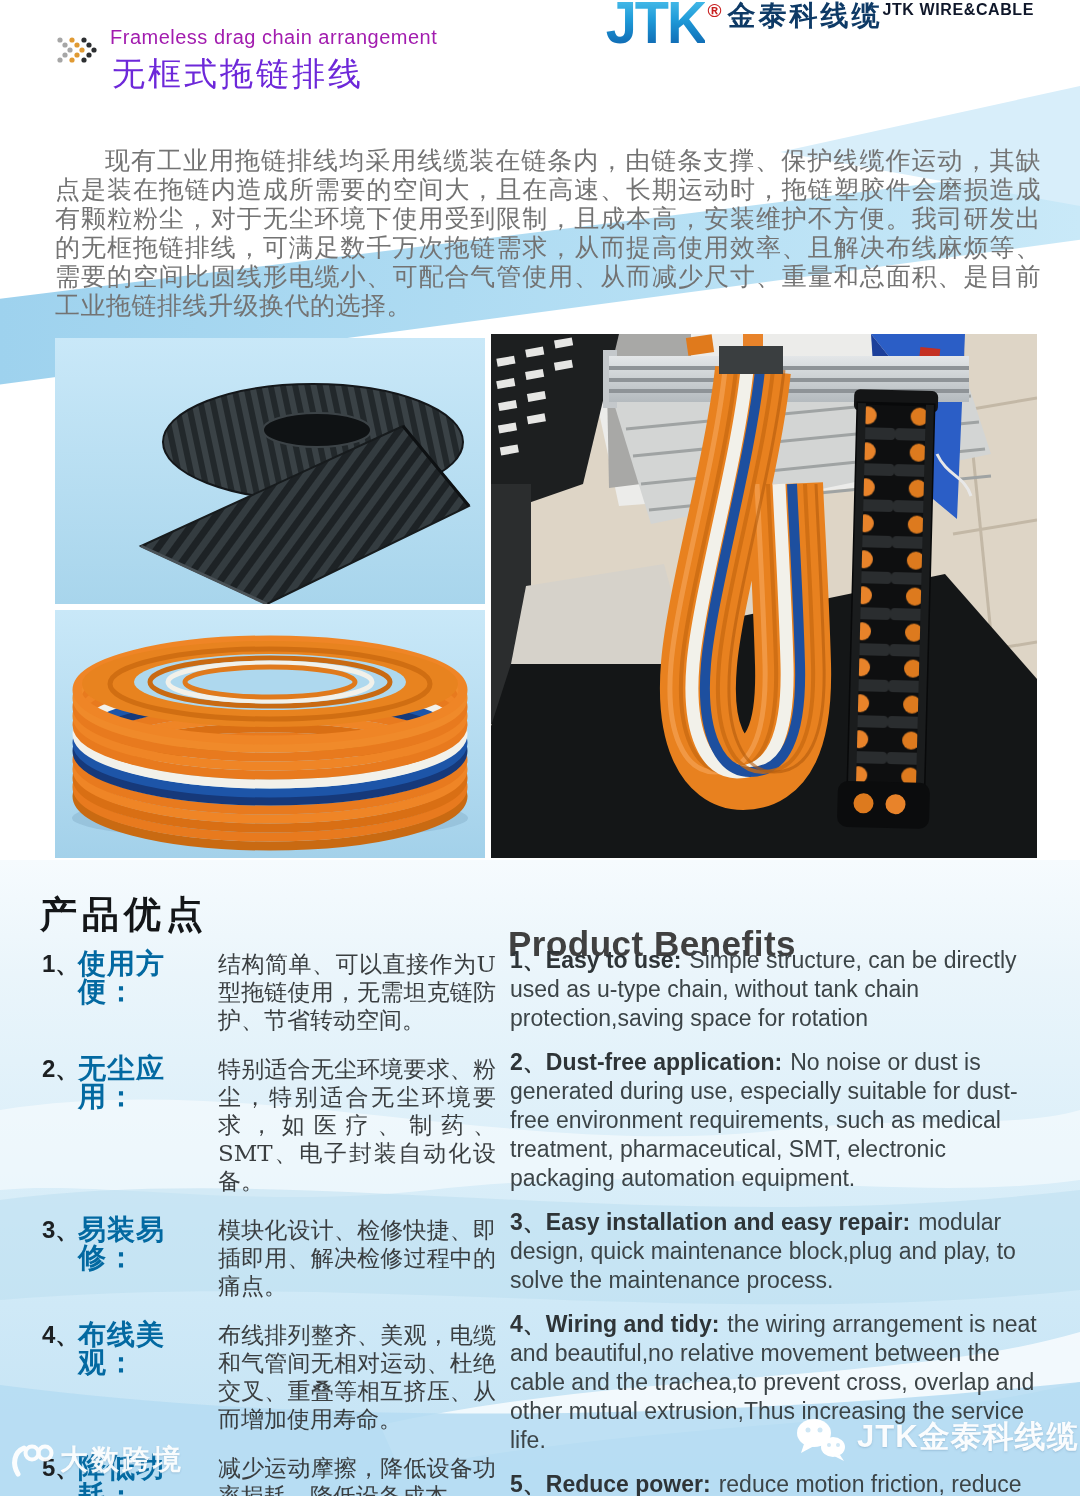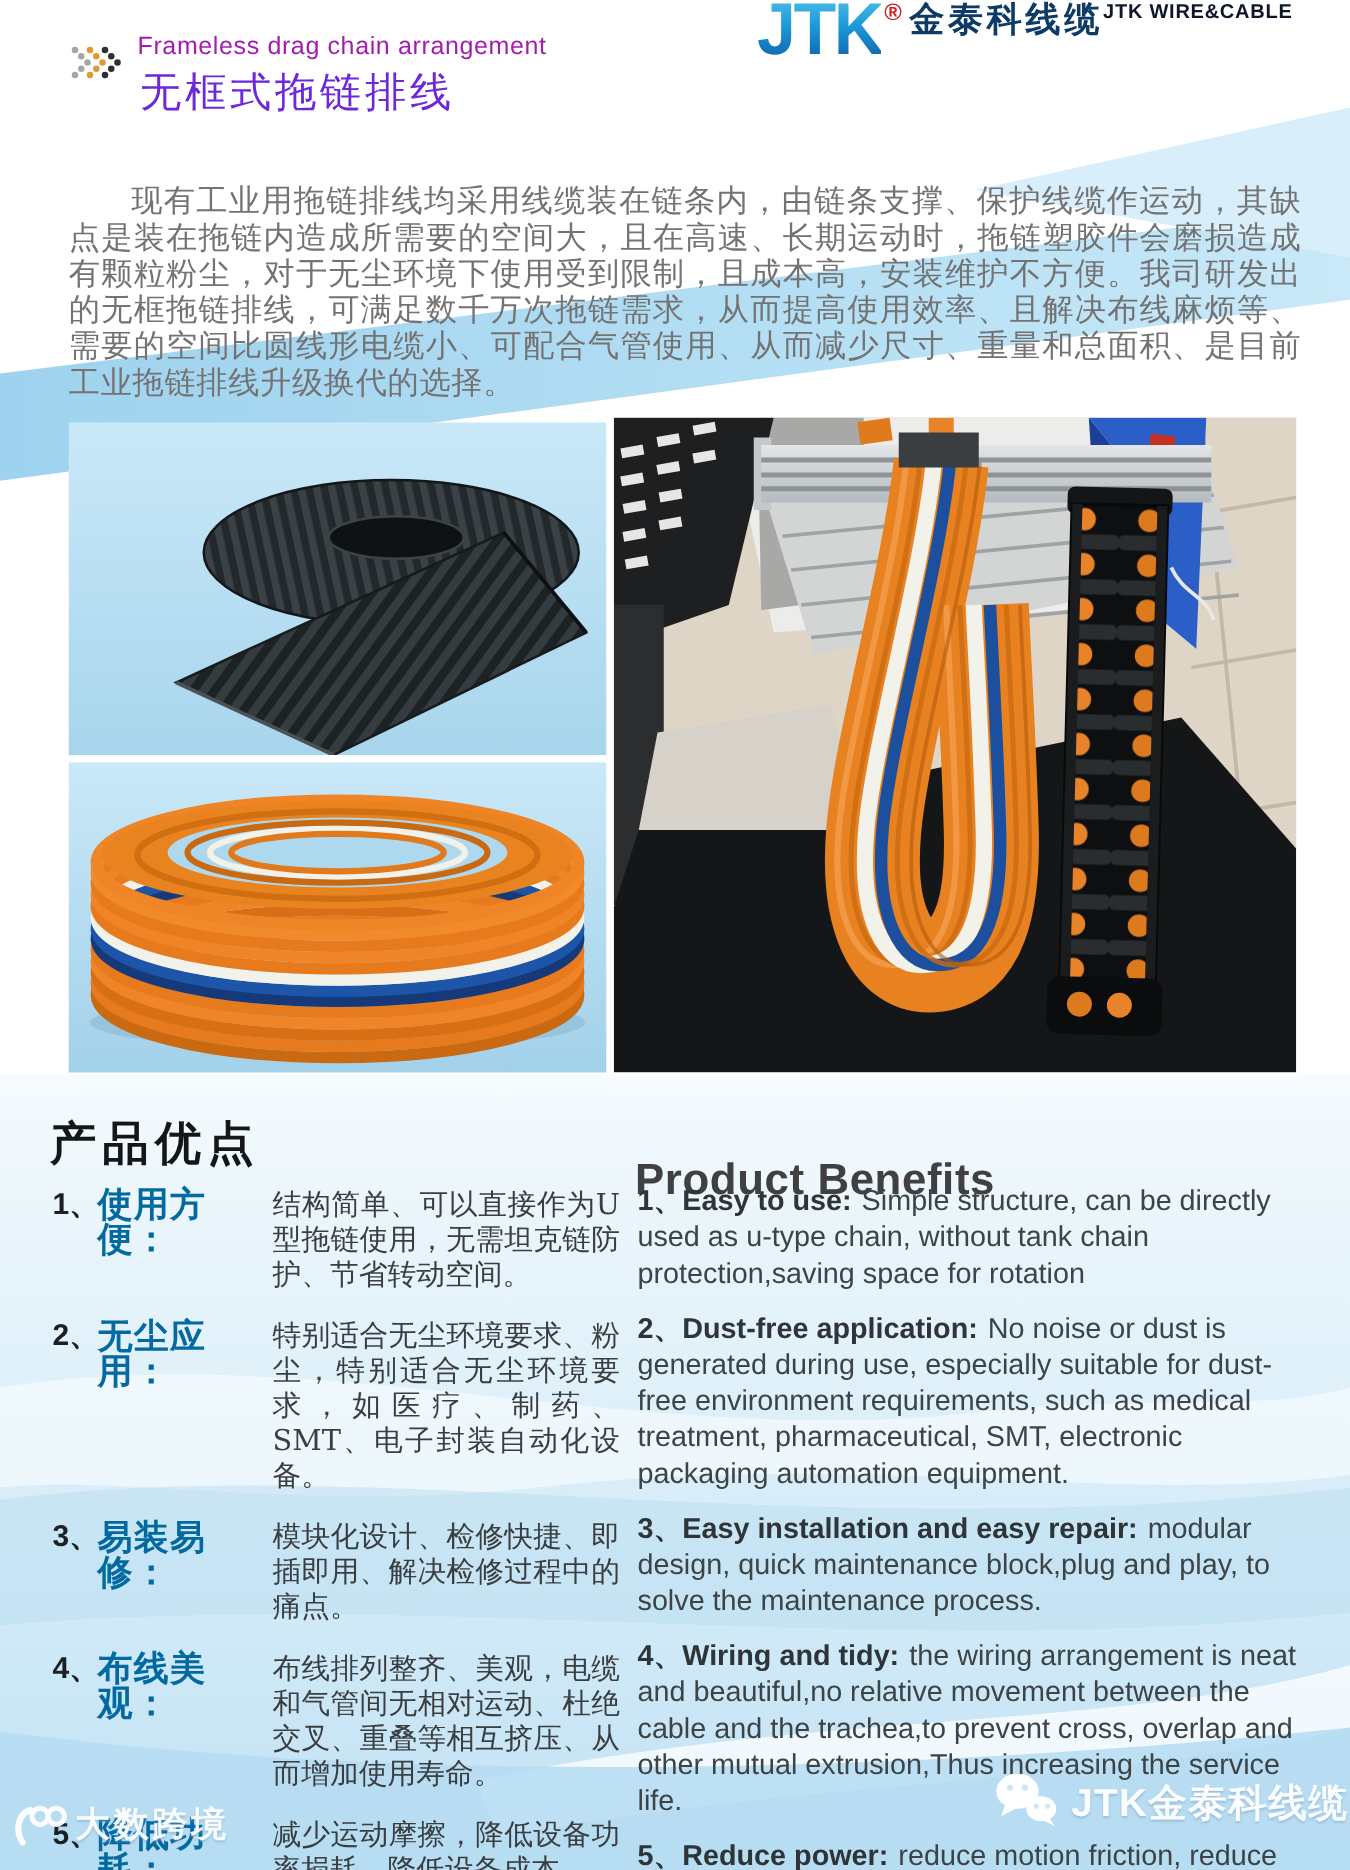--- a/index.html
+++ b/index.html
@@ -57,21 +57,21 @@
     color:#3a3e40;text-align:justify;}
   .list-en{position:absolute;left:510px;top:946px;width:532px;z-index:2;}
   .en-item{margin:0 0 15px 0;font-size:23px;line-height:29px;color:#3c4447;}
   .en-num,.en-label{font-weight:bold;color:#2e3437;}
   .en-label{margin-right:8px;}
 
   
   .wm-left{position:absolute;left:8px;top:1438px;z-index:4;display:flex;align-items:center;gap:6px;
     color:#fdfefe;opacity:.95;}
   .wm-left-label{font-size:28px;font-weight:bold;letter-spacing:3px;text-shadow:0 1px 2px rgba(120,160,190,.5);}
-  .wm-right{position:absolute;left:793px;top:1416px;z-index:4;display:flex;align-items:flex-end;gap:8px;
+  .wm-right{position:absolute;left:793px;top:1416px;z-index:4;display:flex;align-items:flex-start;gap:8px;
     color:rgba(255,255,255,.95);}
   .wm-right-label{font-size:31px;font-weight:bold;letter-spacing:1px;text-shadow:0 1px 2px rgba(120,160,190,.5);}
 </style>
 </head>
 <body>
 
 <div class="page">
 
   <div class="band-main"></div>
   <div class="band-top"></div>

